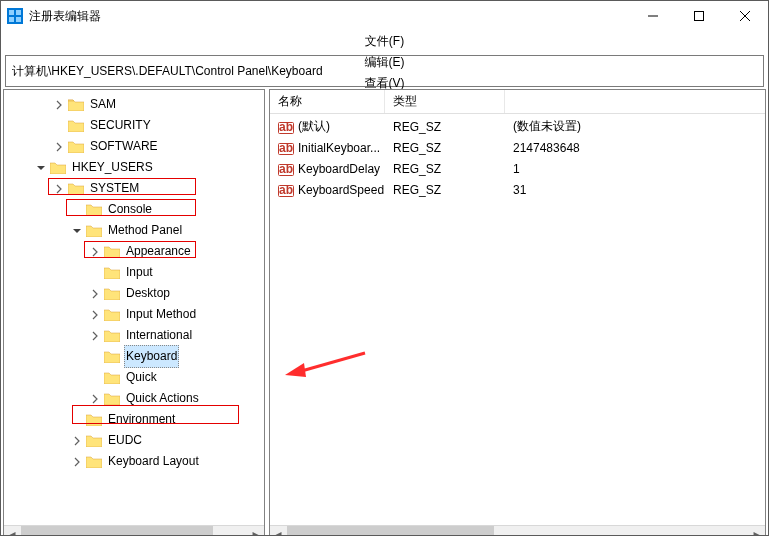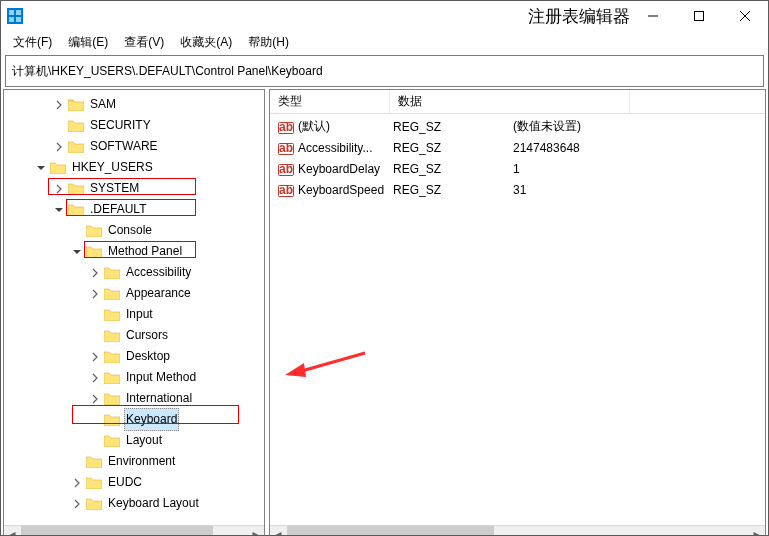--- a/index.html
+++ b/index.html
@@ -1,24 +1,24 @@
 <!DOCTYPE html>
 <html><head>
 <meta charset="utf-8">
 <style>
   * { box-sizing: border-box; margin: 0; padding: 0; font-family: "Microsoft YaHei", "Segoe UI", sans-serif; font-size: 12px; }
   body { background: #fff; width: 769px; height: 536px; overflow: hidden; border: 1px solid #5a5a5a; position: relative; }
   
   .titlebar { height: 30px; display: flex; align-items: center; padding: 0 0 0 6px; background: #fff; }
   .titlebar-icon { width: 16px; height: 16px; margin-right: 6px; }
-  .titlebar-text { flex: 1; font-size: 17px; text-align: right; }
+  .titlebar-text { flex: 1; font-size: 12px; }
   .win-controls { display: flex; height: 100%; }
   .win-btn { width: 46px; display: flex; align-items: center; justify-content: center; }
   
-  .menubar { height: 22px; display: flex; align-items: center; padding: 0 4px; }
+  .menubar { height: 22px; display: flex; align-items: center; padding: 0 4px; flex-direction: column; }
   .menu-item { padding: 2px 8px; }
   
   .address { height: 32px; border: 1px solid #7a7a7a; margin: 2px 4px; padding: 2px 6px; display: flex; align-items: center; background: #fff; font-size: 12px; }
   
   .content { display: flex; height: calc(100% - 30px - 22px - 28px); }
   
   .treepanel { width: 262px; border: 1px solid #828282; margin: 0 0 0 2px; overflow: hidden; position: relative; background: #fff; }
   .tree { padding: 4px 0; overflow: hidden; height: calc(100% - 17px); }
   .tree-node { white-space: nowrap; line-height: 21px; height: 21px; display: flex; align-items: center; }
   .expander { width: 14px; height: 14px; display: inline-flex; align-items: center; justify-content: center; margin-right: 2px; color: #404040; flex-shrink: 0; }
@@ -139,89 +139,60 @@
             <svg width="10" height="10" viewBox="0 0 10 10">
               <path d="M3 1 L7 5 L3 9" fill="none" stroke="#606060" stroke-width="1.2"></path>
             </svg>
           </span>
         <svg class="folder-icon" viewBox="0 0 16 13">
             <path d="M0 2 L5 2 L7 4 L16 4 L16 13 L0 13 Z" fill="#ffe47a" stroke="#d8a33a" stroke-width="0.5"></path>
           </svg>
         <span class="tree-label">SYSTEM</span>
       </div>
 
-      <div class="tree-node" style="padding-left:48px">
+
+      <div class="tree-node" style="padding-left:66px">
+        <span class="expander none"></span>
+        <svg class="folder-icon" viewBox="0 0 16 13">
+            <path d="M0 2 L5 2 L7 4 L16 4 L16 13 L0 13 Z" fill="#ffe47a" stroke="#d8a33a" stroke-width="0.5"></path>
+          </svg>
+        <span class="tree-label">Console</span>
+      </div>
+
+      <div class="tree-node" style="padding-left:66px">
         <span class="expander">
             <svg width="10" height="10" viewBox="0 0 10 10">
               <path d="M1 3 L5 7 L9 3 Z" fill="#404040"></path>
             </svg>
           </span>
         <svg class="folder-icon" viewBox="0 0 16 13">
             <path d="M0 2 L5 2 L7 4 L16 4 L16 13 L0 13 Z" fill="#ffe47a" stroke="#d8a33a" stroke-width="0.5"></path>
           </svg>
-        <span class="tree-label">.DEFAULT</span>
-      </div>
-
-      <div class="tree-node" style="padding-left:66px">
-        <span class="expander none"></span>
-        <svg class="folder-icon" viewBox="0 0 16 13">
-            <path d="M0 2 L5 2 L7 4 L16 4 L16 13 L0 13 Z" fill="#ffe47a" stroke="#d8a33a" stroke-width="0.5"></path>
-          </svg>
-        <span class="tree-label">Console</span>
-      </div>
-
-      <div class="tree-node" style="padding-left:66px">
-        <span class="expander">
-            <svg width="10" height="10" viewBox="0 0 10 10">
-              <path d="M1 3 L5 7 L9 3 Z" fill="#404040"></path>
-            </svg>
-          </span>
-        <svg class="folder-icon" viewBox="0 0 16 13">
-            <path d="M0 2 L5 2 L7 4 L16 4 L16 13 L0 13 Z" fill="#ffe47a" stroke="#d8a33a" stroke-width="0.5"></path>
-          </svg>
         <span class="tree-label">Method Panel</span>
       </div>
 
       <div class="tree-node" style="padding-left:84px">
         <span class="expander">
             <svg width="10" height="10" viewBox="0 0 10 10">
               <path d="M3 1 L7 5 L3 9" fill="none" stroke="#606060" stroke-width="1.2"></path>
             </svg>
           </span>
         <svg class="folder-icon" viewBox="0 0 16 13">
             <path d="M0 2 L5 2 L7 4 L16 4 L16 13 L0 13 Z" fill="#ffe47a" stroke="#d8a33a" stroke-width="0.5"></path>
           </svg>
-        <span class="tree-label">Accessibility</span>
-      </div>
-      <div class="tree-node" style="padding-left:84px">
-        <span class="expander">
-            <svg width="10" height="10" viewBox="0 0 10 10">
-              <path d="M3 1 L7 5 L3 9" fill="none" stroke="#606060" stroke-width="1.2"></path>
-            </svg>
-          </span>
-        <svg class="folder-icon" viewBox="0 0 16 13">
-            <path d="M0 2 L5 2 L7 4 L16 4 L16 13 L0 13 Z" fill="#ffe47a" stroke="#d8a33a" stroke-width="0.5"></path>
-          </svg>
         <span class="tree-label">Appearance</span>
       </div>
       <div class="tree-node" style="padding-left:84px">
         <span class="expander none"></span>
         <svg class="folder-icon" viewBox="0 0 16 13">
             <path d="M0 2 L5 2 L7 4 L16 4 L16 13 L0 13 Z" fill="#ffe47a" stroke="#d8a33a" stroke-width="0.5"></path>
           </svg>
         <span class="tree-label">Input</span>
       </div>
       <div class="tree-node" style="padding-left:84px">
-        <span class="expander none"></span>
-        <svg class="folder-icon" viewBox="0 0 16 13">
-            <path d="M0 2 L5 2 L7 4 L16 4 L16 13 L0 13 Z" fill="#ffe47a" stroke="#d8a33a" stroke-width="0.5"></path>
-          </svg>
-        <span class="tree-label">Cursors</span>
-      </div>
-      <div class="tree-node" style="padding-left:84px">
         <span class="expander">
             <svg width="10" height="10" viewBox="0 0 10 10">
               <path d="M3 1 L7 5 L3 9" fill="none" stroke="#606060" stroke-width="1.2"></path>
             </svg>
           </span>
         <svg class="folder-icon" viewBox="0 0 16 13">
             <path d="M0 2 L5 2 L7 4 L16 4 L16 13 L0 13 Z" fill="#ffe47a" stroke="#d8a33a" stroke-width="0.5"></path>
           </svg>
         <span class="tree-label">Desktop</span>
       </div>
@@ -253,21 +224,32 @@
         <svg class="folder-icon" viewBox="0 0 16 13">
             <path d="M0 2 L5 2 L7 4 L16 4 L16 13 L0 13 Z" fill="#ffe47a" stroke="#d8a33a" stroke-width="0.5"></path>
           </svg>
         <span class="tree-label selected">Keyboard</span>
       </div>
       <div class="tree-node" style="padding-left:84px">
         <span class="expander none"></span>
         <svg class="folder-icon" viewBox="0 0 16 13">
             <path d="M0 2 L5 2 L7 4 L16 4 L16 13 L0 13 Z" fill="#ffe47a" stroke="#d8a33a" stroke-width="0.5"></path>
           </svg>
-        <span class="tree-label">Layout</span>
+        <span class="tree-label">Quick</span>
+      </div>
+      <div class="tree-node" style="padding-left:84px">
+        <span class="expander">
+            <svg width="10" height="10" viewBox="0 0 10 10">
+              <path d="M3 1 L7 5 L3 9" fill="none" stroke="#606060" stroke-width="1.2"></path>
+            </svg>
+          </span>
+        <svg class="folder-icon" viewBox="0 0 16 13">
+            <path d="M0 2 L5 2 L7 4 L16 4 L16 13 L0 13 Z" fill="#ffe47a" stroke="#d8a33a" stroke-width="0.5"></path>
+          </svg>
+        <span class="tree-label">Quick Actions</span>
       </div>
 
       <div class="tree-node" style="padding-left:66px">
         <span class="expander none"></span>
         <svg class="folder-icon" viewBox="0 0 16 13">
             <path d="M0 2 L5 2 L7 4 L16 4 L16 13 L0 13 Z" fill="#ffe47a" stroke="#d8a33a" stroke-width="0.5"></path>
           </svg>
         <span class="tree-label">Environment</span>
       </div>
       <div class="tree-node" style="padding-left:66px">
@@ -304,46 +286,46 @@
     </div>
 
     <div class="highlight-box" style="top:88px;left:44px;width:148px;height:17px"></div>
     <div class="highlight-box" style="top:109px;left:62px;width:130px;height:17px"></div>
     <div class="highlight-box" style="top:151px;left:80px;width:112px;height:17px"></div>
     <div class="highlight-box" style="top:315px;left:68px;width:167px;height:19px"></div>
   </div>
 
   <div class="listpanel">
     <div class="list-header">
+      <div class="list-header-cell" style="width:115px">
+          <span>名称</span>
+        </div>
       <div class="list-header-cell" style="width:120px">
           <span>类型</span>
-        </div>
-      <div class="list-header-cell" style="width:240px">
-          <span>数据</span>
         </div>
     </div>
     <div class="list-body" id="list-body">
         <div class="list-row">
           <div class="list-cell" style="width:115px;display:flex;align-items:center">
             <svg class="value-icon" viewBox="0 0 16 16">
               <rect x="0.5" y="3.5" width="15" height="11" rx="1" fill="#fff" stroke="#c0392b" stroke-width="1"></rect>
               <text x="8" y="12" font-size="8" font-weight="bold" fill="#c0392b" text-anchor="middle">ab</text>
             </svg>
             <span>(默认)</span>
           </div>
           <div class="list-cell" style="width:120px">REG_SZ</div>
           <div class="list-cell" style="width:200px">(数值未设置)</div>
         </div>
         <div class="list-row">
           <div class="list-cell" style="width:115px;display:flex;align-items:center">
             <svg class="value-icon" viewBox="0 0 16 16">
               <rect x="0.5" y="3.5" width="15" height="11" rx="1" fill="#fff" stroke="#c0392b" stroke-width="1"></rect>
               <text x="8" y="12" font-size="8" font-weight="bold" fill="#c0392b" text-anchor="middle">ab</text>
             </svg>
-            <span>Accessibility...</span>
+            <span>InitialKeyboar...</span>
           </div>
           <div class="list-cell" style="width:120px">REG_SZ</div>
           <div class="list-cell" style="width:200px">2147483648</div>
         </div>
         <div class="list-row">
           <div class="list-cell" style="width:115px;display:flex;align-items:center">
             <svg class="value-icon" viewBox="0 0 16 16">
               <rect x="0.5" y="3.5" width="15" height="11" rx="1" fill="#fff" stroke="#c0392b" stroke-width="1"></rect>
               <text x="8" y="12" font-size="8" font-weight="bold" fill="#c0392b" text-anchor="middle">ab</text>
             </svg>

